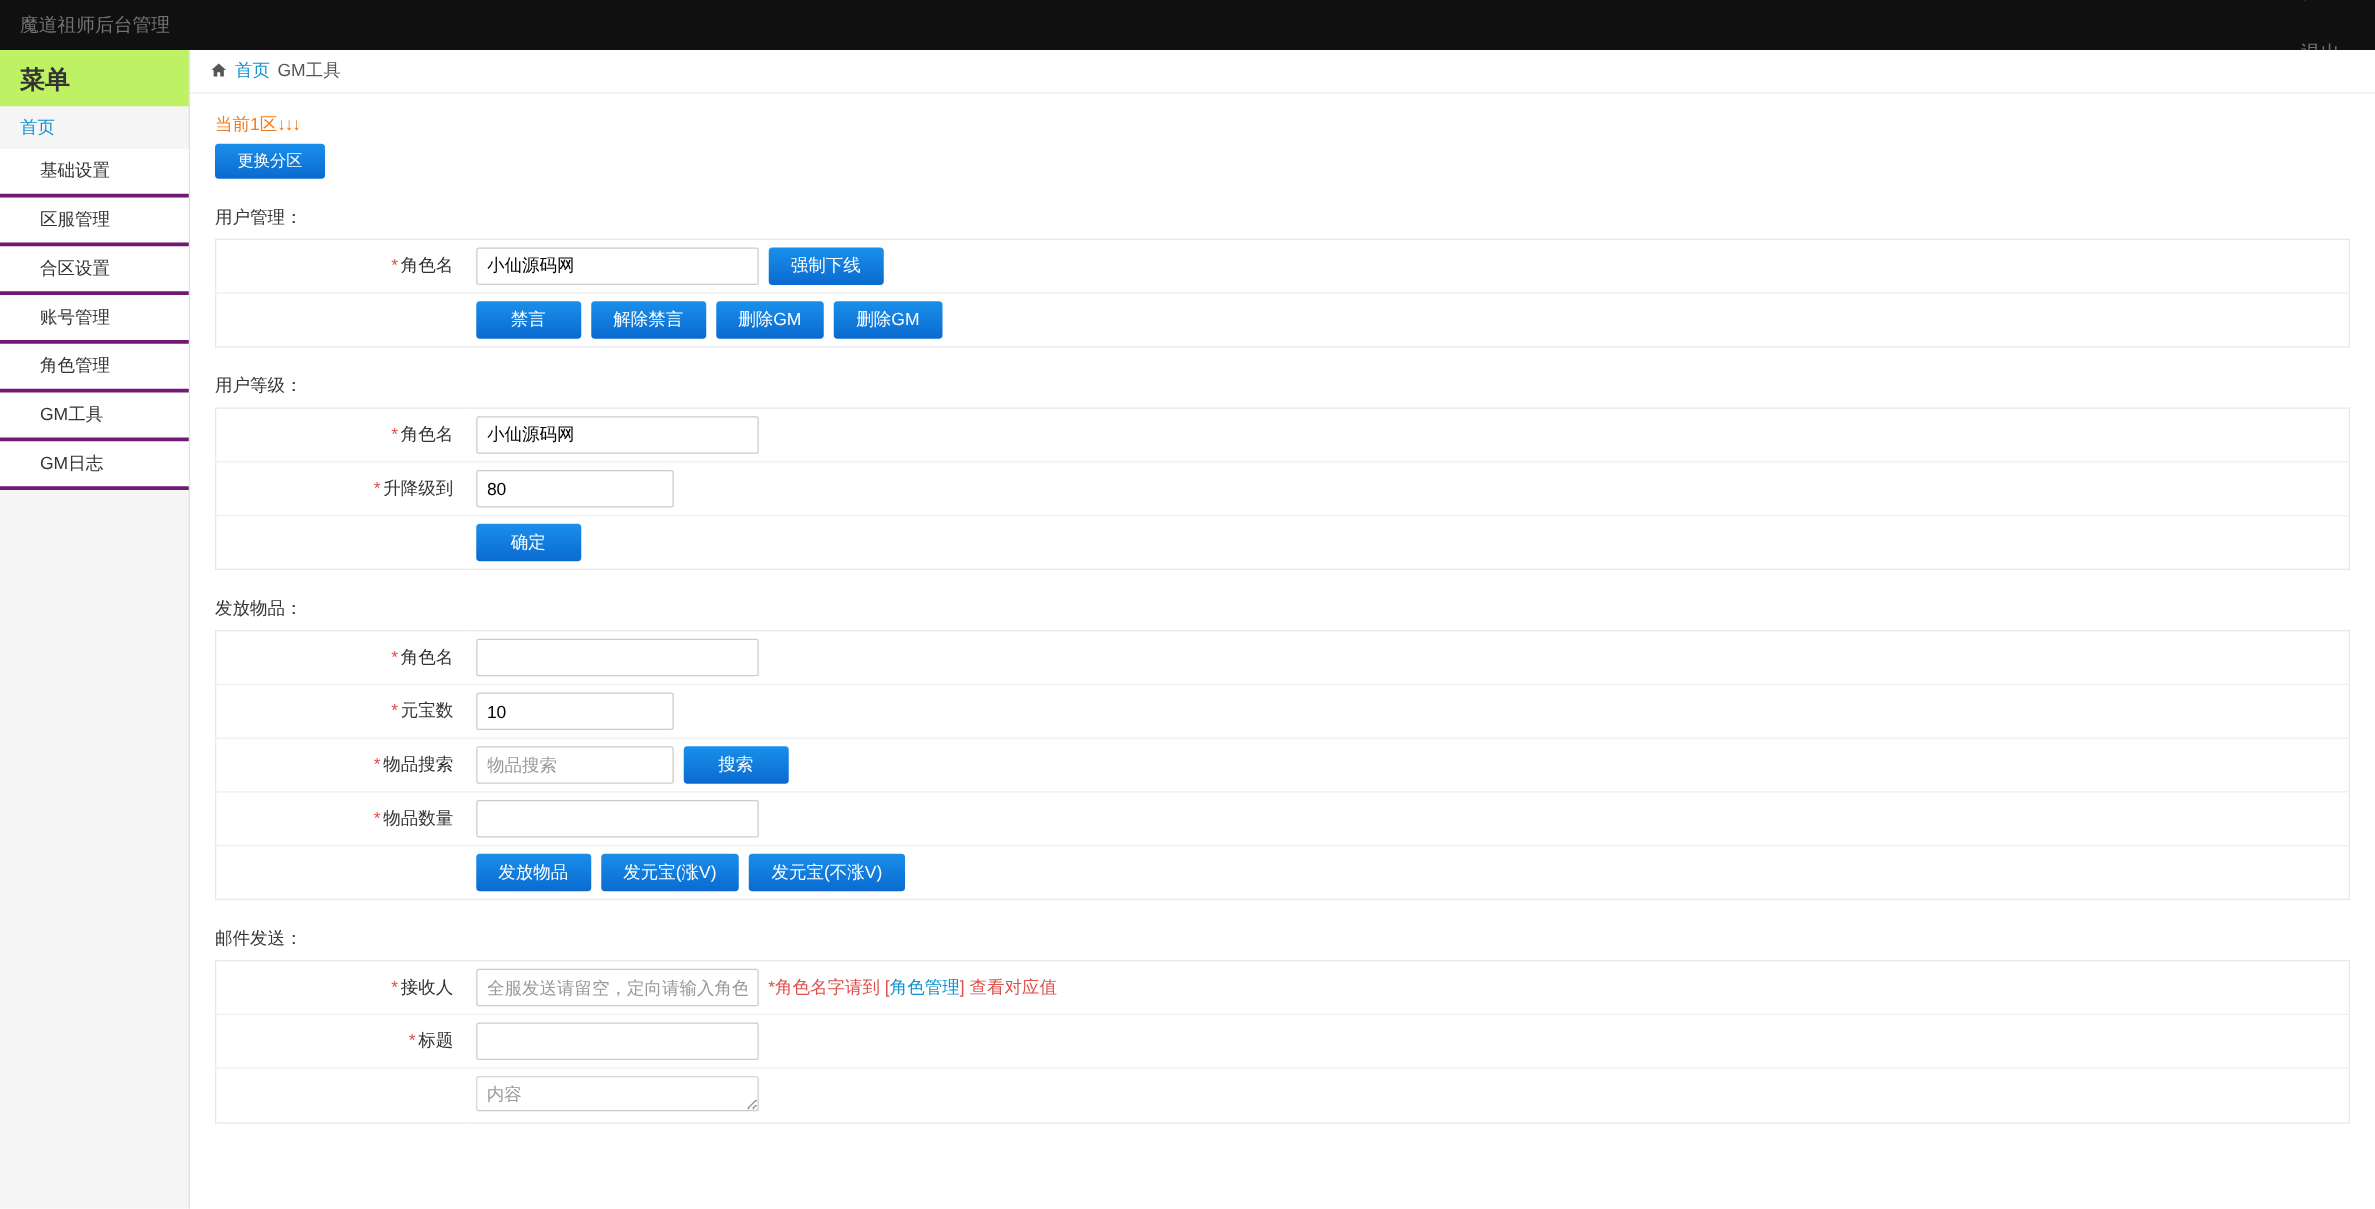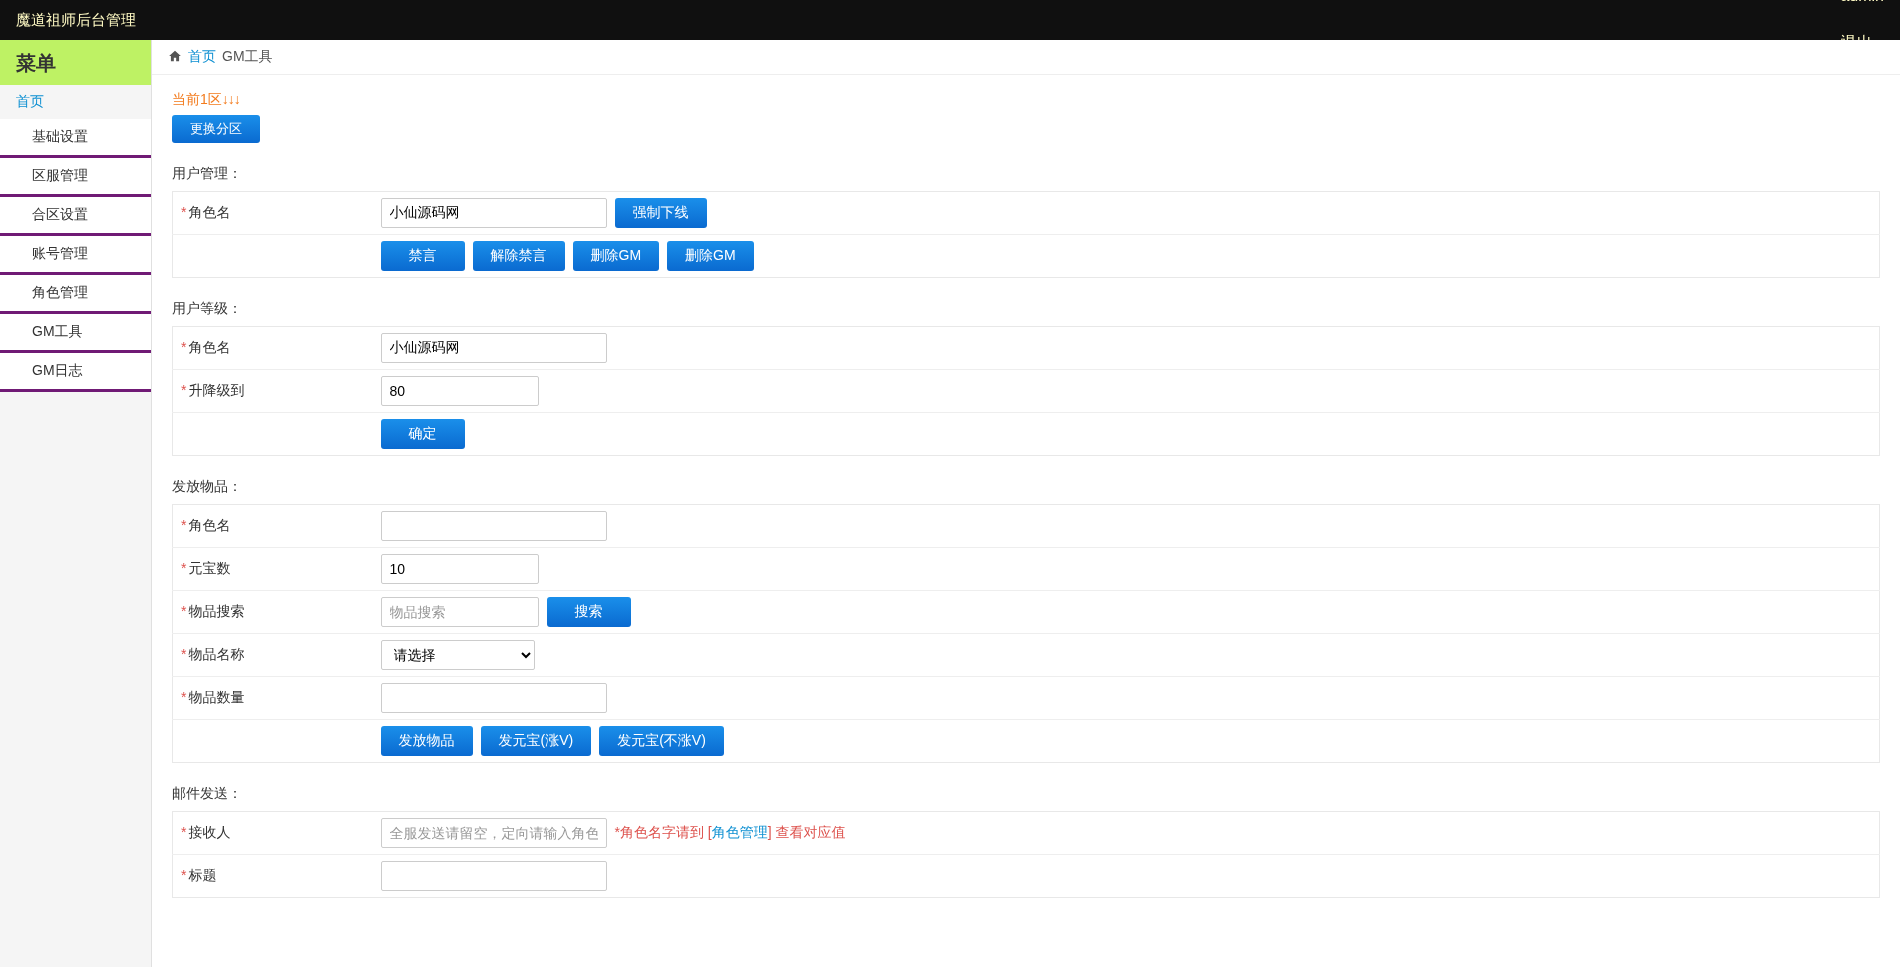--- a/index.html
+++ b/index.html
@@ -1,18 +1,18 @@
 <!DOCTYPE html>
 <html><head>
 <meta charset="utf-8">
 <style>
 * { box-sizing: border-box; margin: 0; padding: 0; }
 body { font-family: "Microsoft YaHei", Arial, sans-serif; font-size: 14px; color: #333; background: #fff; }
 
-.top-bar { background: #101010; color: #fef9c3; height: 40px; display: flex; align-items: center; justify-content: space-between; padding: 0 16px; }
+.top-bar { background: #101010; color: #737373; height: 40px; display: flex; align-items: center; justify-content: space-between; padding: 0 16px; }
 .top-bar .brand { font-size: 15px; font-weight: 500; }
 .top-bar .user-area { display: flex; gap: 28px; font-size: 16px; flex-direction: column; }
 .top-bar .user-area span { cursor: pointer; }
 
 .layout { display: flex; }
 .sidebar { width: 152px; background: #f5f5f5; border-right: 1px solid #e0e0e0; min-height: calc(100vh - 40px); }
 .sidebar .menu-title { font-size: 20px; font-weight: bold; padding: 10px 16px 8px; background: #bef264; }
 .sidebar .menu-home { padding: 8px 16px; color: #0e90d2; cursor: pointer; font-size: 14px; }
 .sidebar .menu-list { background: #fff; }
 .sidebar .menu-item { display: block; padding: 9px 16px 9px 32px; border-bottom: 3px solid #701a75; cursor: pointer; color: #333; font-size: 14px; }
@@ -26,21 +26,21 @@
 .zone-line { color: #f37b1d; font-size: 14px; margin-bottom: 6px; cursor: pointer; }
 .zone-line .arrows { letter-spacing: -1px; }
 .btn { display: inline-block; border: none; border-radius: 3px; padding: 6px 18px; font-size: 14px; cursor: pointer; color: #fff; background: linear-gradient(to bottom, #1a8fea, #0a6ad0); }
 .btn-wide { padding: 6px 28px; }
 .btn-change { padding: 5px 18px; font-size: 13px; }
 
 .section-title { margin-top: 22px; margin-bottom: 8px; font-size: 14px; color: #333; }
 
 .form-table { width: 100%; border-collapse: collapse; border: 1px solid #e8e8e8; }
 .form-table td { border-bottom: 1px solid #eee; padding: 6px 8px; vertical-align: middle; }
-.form-table td.label-cell { width: 200px; text-align: left; padding-right: 10px; color: #333; font-size: 14px; }
+.form-table td.label-cell { width: 200px; text-align: right; padding-right: 10px; color: #333; font-size: 14px; }
 .form-table td.label-cell .req { color: #dd514c; margin-right: 2px; }
 .form-table td.field-cell { }
 .form-table td.field-cell .inline-row { display: flex; align-items: center; gap: 8px; flex-wrap: wrap; }
 .form-table tr:last-child td { border-bottom: none; }
 
 input[type=text], select, textarea {
   border: 1px solid #ccc; border-radius: 2px; padding: 5px 8px; font-size: 14px; font-family: inherit;
 }
 input[type=text] { width: 226px; height: 30px; }
 input.short { width: 158px; }
@@ -157,28 +157,20 @@
         <tr>
           <td class="label-cell"><span class="req">*</span><span>物品搜索</span></td>
           <td class="field-cell">
             <div class="inline-row">
               <input type="text" class="short" placeholder="物品搜索" style="">
               <button class="btn btn-wide">搜索</button>
             </div>
           </td>
         </tr>
         <tr>
-          <td class="label-cell"><span class="req">*</span><span>物品名称</span></td>
-          <td class="field-cell">
-            <select>
-              <option>请选择</option>
-            </select>
-          </td>
-        </tr>
-        <tr>
           <td class="label-cell"><span class="req">*</span><span>物品数量</span></td>
           <td class="field-cell"><input type="text" value="" style=""></td>
         </tr>
         <tr>
           <td class="label-cell"></td>
           <td class="field-cell">
             <div class="inline-row">
               <button class="btn">发放物品</button>
               <button class="btn">发元宝(涨V)</button>
               <button class="btn">发元宝(不涨V)</button>
@@ -200,18 +192,22 @@
               <span class="hint">
                 <span class="red">*角色名字请到 [</span><span class="link">角色管理</span><span class="red">] 查看对应值</span>
               </span>
             </div>
           </td>
         </tr>
         <tr>
           <td class="label-cell"><span class="req">*</span><span>标题</span></td>
           <td class="field-cell"><input type="text" value="" style=""></td>
         </tr>
+        <tr>
+          <td class="label-cell"></td>
+          <td class="field-cell"><textarea placeholder="内容" style=""></textarea></td>
+        </tr>
       </tbody>
         </table>
 
     </div>
   </div>
 </div>
 
 </body></html>

